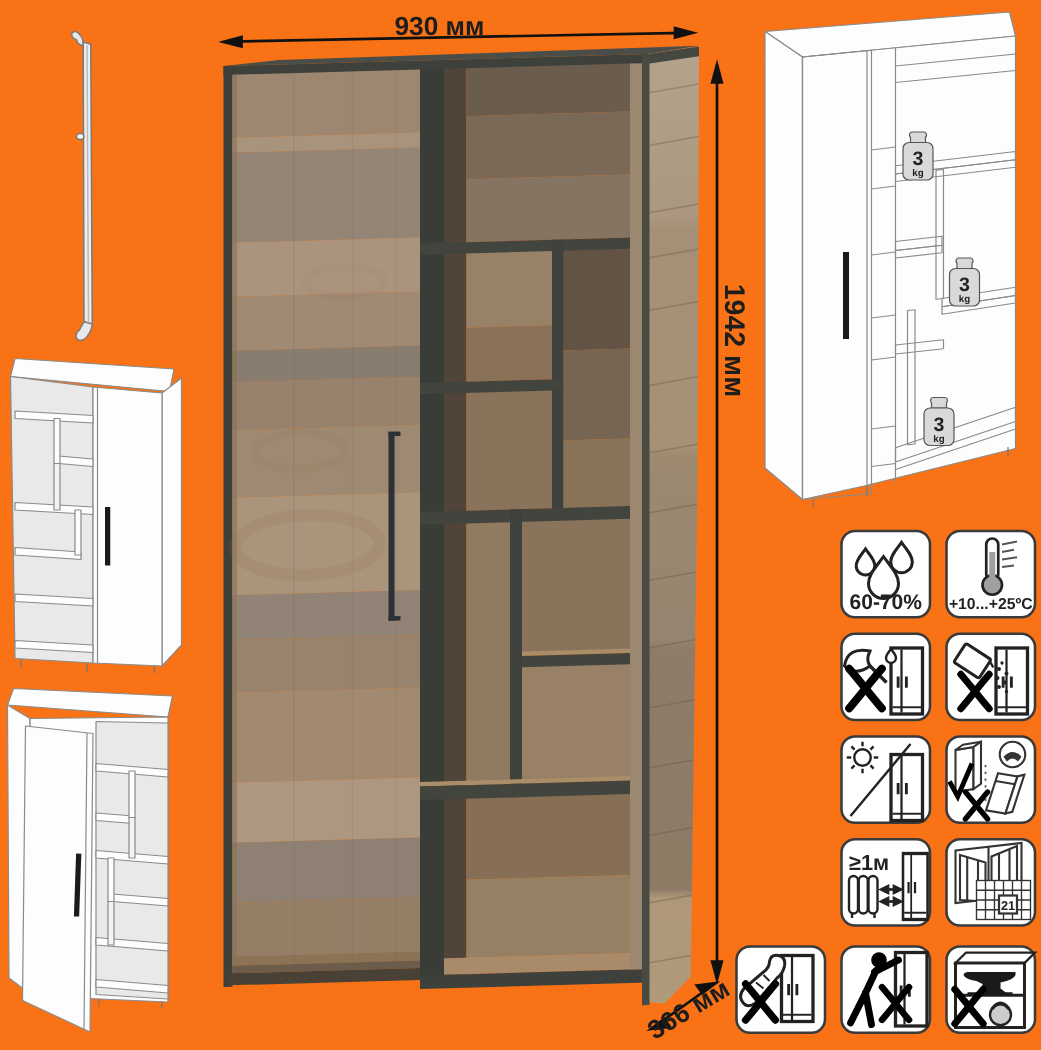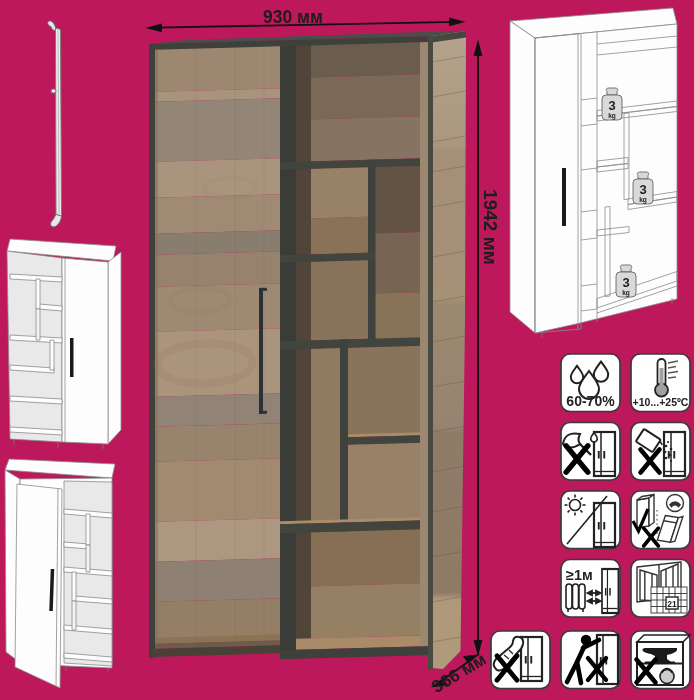--- a/index.html
+++ b/index.html
@@ -1,16 +1,16 @@
 <!DOCTYPE html>
 <html><head>
 <meta charset="utf-8">
 <style>
   html,body{margin:0;padding:0;background:#ffffff;}
-  .page{position:relative;width:694px;height:700px;overflow:hidden;background:#be185d;
+  .page{position:relative;width:694px;height:700px;overflow:hidden;background:#f97316;
         font-family:"Liberation Sans", sans-serif;}
 </style>
 </head>
 <body>
 <div class="page">
 <svg width="694" height="700" viewBox="0 0 694 700" xmlns="http://www.w3.org/2000/svg">
 <defs>
   <linearGradient id="sidewood" x1="0" y1="0" x2="0" y2="1">
     <stop offset="0" stop-color="#b4a38c"></stop>
     <stop offset="0.18" stop-color="#ab9780"></stop>

